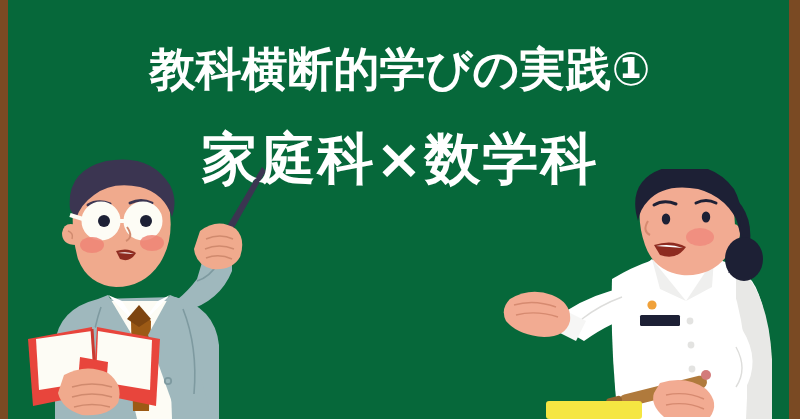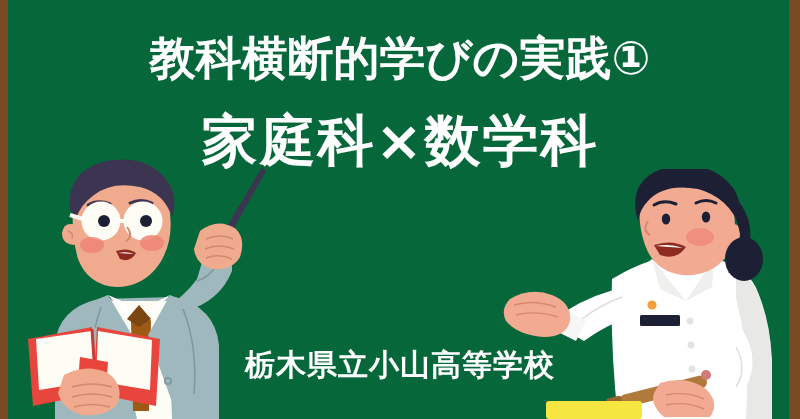--- a/index.html
+++ b/index.html
@@ -42,21 +42,21 @@
 
   
   .text-stack {
     position: absolute;
     left: 0; right: 0; top: 0;
     z-index: 30;
     text-align: center;
     pointer-events: none;
   }
   .title-main {
-    margin: 0;
+    margin: 11px;
     padding-top: 34px;
     font-size: 46px;
     line-height: 1.05;
     font-weight: 700;
     color: #ffffff;
     letter-spacing: 0px;
     white-space: nowrap;
   }
   .title-sub {
     margin: 4px;
@@ -289,15 +289,14 @@
         <rect x="46" y="232" width="96" height="18" rx="3" fill="#f5e642"></rect>
       </g>
     </svg>
   </div>
 
   <div class="text-stack">
     <h1 class="title-main">教科横断的学びの実践①</h1>
     <h2 class="title-sub">家庭科×数学科</h2>
   </div>
 
-  <p class="school-name">栃木県立小山高等学校</p>
 
 </div>
 
 </body></html>

